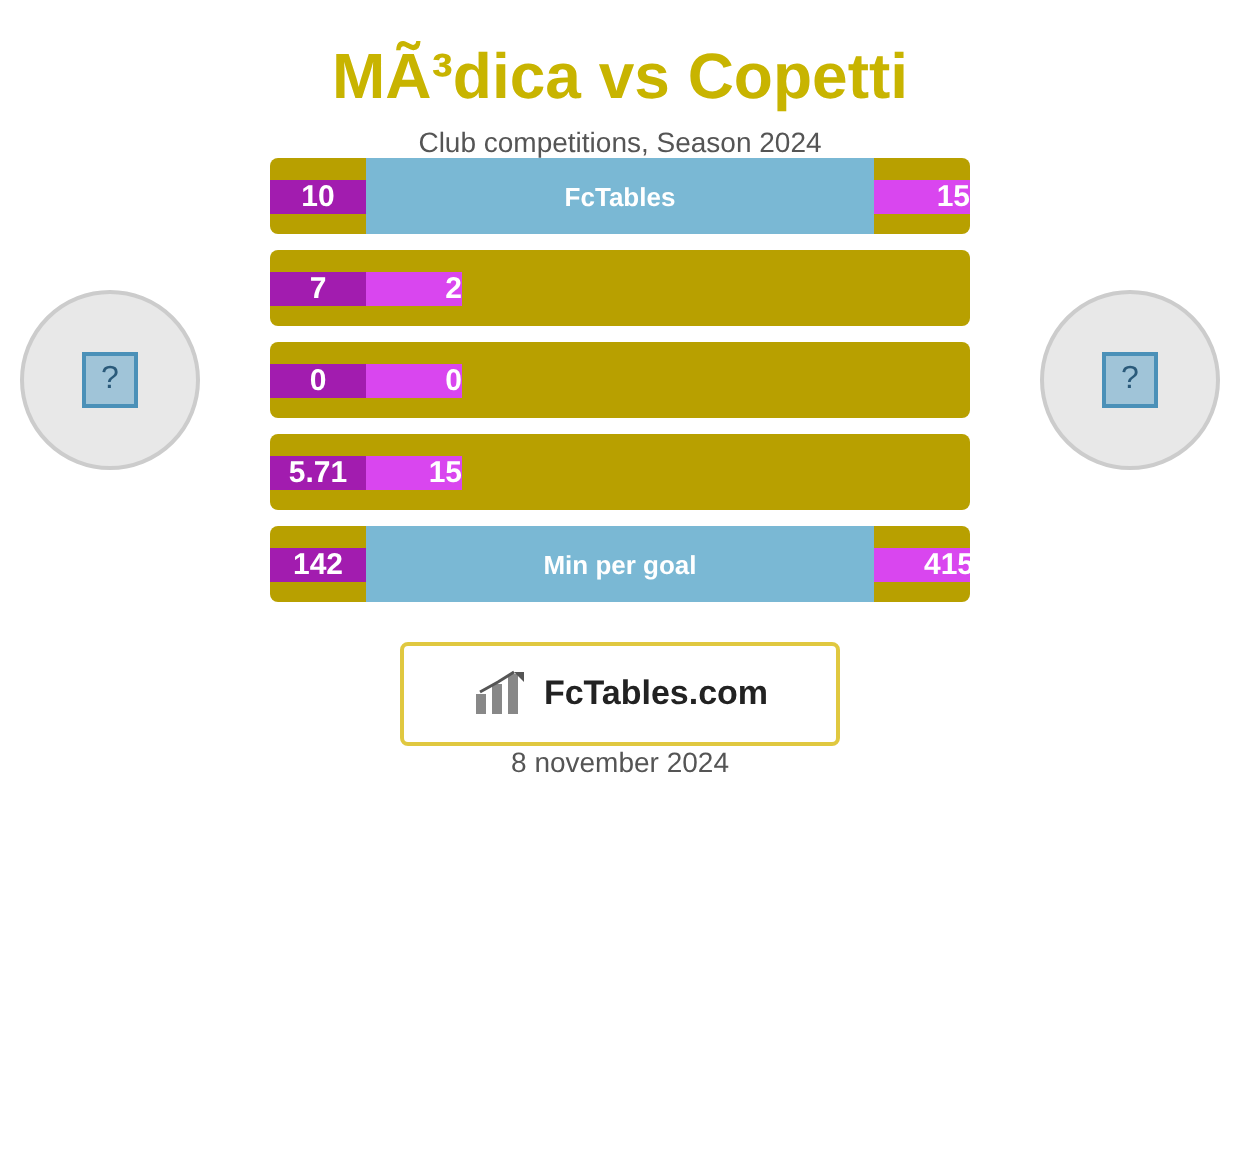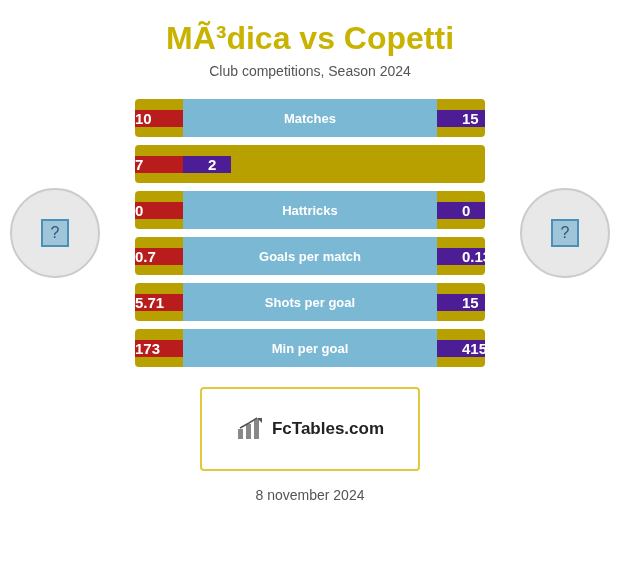--- a/index.html
+++ b/index.html
@@ -26,21 +26,20 @@
       font-size: 32px;
       font-weight: bold;
       color: #c8b400;
       margin-bottom: 6px;
       text-align: center;
     }
 
     .subtitle {
       font-size: 14px;
       color: #555;
-      margin-bottom: 20px;
       text-align: center;
     }
 
     .comparison-area {
       width: 100%;
       display: flex;
       align-items: center;
       justify-content: center;
       position: relative;
     }
@@ -91,123 +90,116 @@
       align-items: center;
       height: 38px;
       background: #b8a000;
       border-radius: 4px;
       overflow: hidden;
       position: relative;
     }
 
     .stat-left-val {
       width: 48px;
+      text-align: center;
       font-size: 15px;
       font-weight: bold;
       color: #fff;
-      background: #b91c1c;
+      background: #a21caf;
       flex-shrink: 0;
       z-index: 2;
     }
 
     .stat-center {
       flex: 1;
       background: #7ab8d4;
       text-align: center;
       font-size: 13px;
       font-weight: bold;
       color: #fff;
       height: 100%;
       display: flex;
       align-items: center;
       justify-content: center;
     }
 
     .stat-right-val {
       width: 48px;
-      text-align: left;
+      text-align: right;
       font-size: 15px;
       font-weight: bold;
       color: #fff;
-      background: #4c1d95;
+      background: #d946ef;
       flex-shrink: 0;
       z-index: 2;
       padding-left: 25px;
     }
 
     .branding-box {
       margin-top: 20px;
       width: 220px;
       border: 2px solid #e0c840;
       border-radius: 4px;
       display: flex;
       align-items: center;
       justify-content: center;
-      padding: 26px 18px;
+      padding: 10px 18px;
       gap: 8px;
       background: #fff;
     }
 
     .branding-icon {
       width: 28px;
       height: 28px;
     }
 
     .branding-text {
       font-size: 17px;
       font-weight: bold;
       color: #222;
     }
 
     .date-text {
-      margin-top: 16px;
       font-size: 14px;
       color: #555;
       text-align: center;
     }
   </style>
 </head>
 <body>
 
 <div class="page-container">
   <h1 class="title">MÃ³dica vs Copetti</h1>
   <p class="subtitle">Club competitions, Season 2024</p>
 
   <div class="comparison-area">
     <div class="avatar avatar-left">
       <div class="avatar-placeholder">?</div>
     </div>
 
     <div class="stats-table" id="stats-table-container">
     <div class="stat-row">
           <div class="stat-left-val">10</div>
-          <div class="stat-center">Matches</div>
+          <div class="stat-center">FcTables</div>
           <div class="stat-right-val">15</div>
         </div>
         <div class="stat-row">
           <div class="stat-left-val">7</div>
           <div class="stat-right-val">2</div>
         </div>
         <div class="stat-row">
           <div class="stat-left-val">0</div>
-          <div class="stat-center">Hattricks</div>
           <div class="stat-right-val">0</div>
         </div>
         <div class="stat-row">
-          <div class="stat-left-val">0.7</div>
-          <div class="stat-center">Goals per match</div>
-          <div class="stat-right-val">0.13</div>
-        </div>
-        <div class="stat-row">
           <div class="stat-left-val">5.71</div>
-          <div class="stat-center">Shots per goal</div>
           <div class="stat-right-val">15</div>
         </div>
         <div class="stat-row">
-          <div class="stat-left-val">173</div>
+          <div class="stat-left-val">142</div>
           <div class="stat-center">Min per goal</div>
           <div class="stat-right-val">415</div>
         </div>
       </div>
 
     <div class="avatar avatar-right">
       <div class="avatar-placeholder">?</div>
     </div>
   </div>
 

